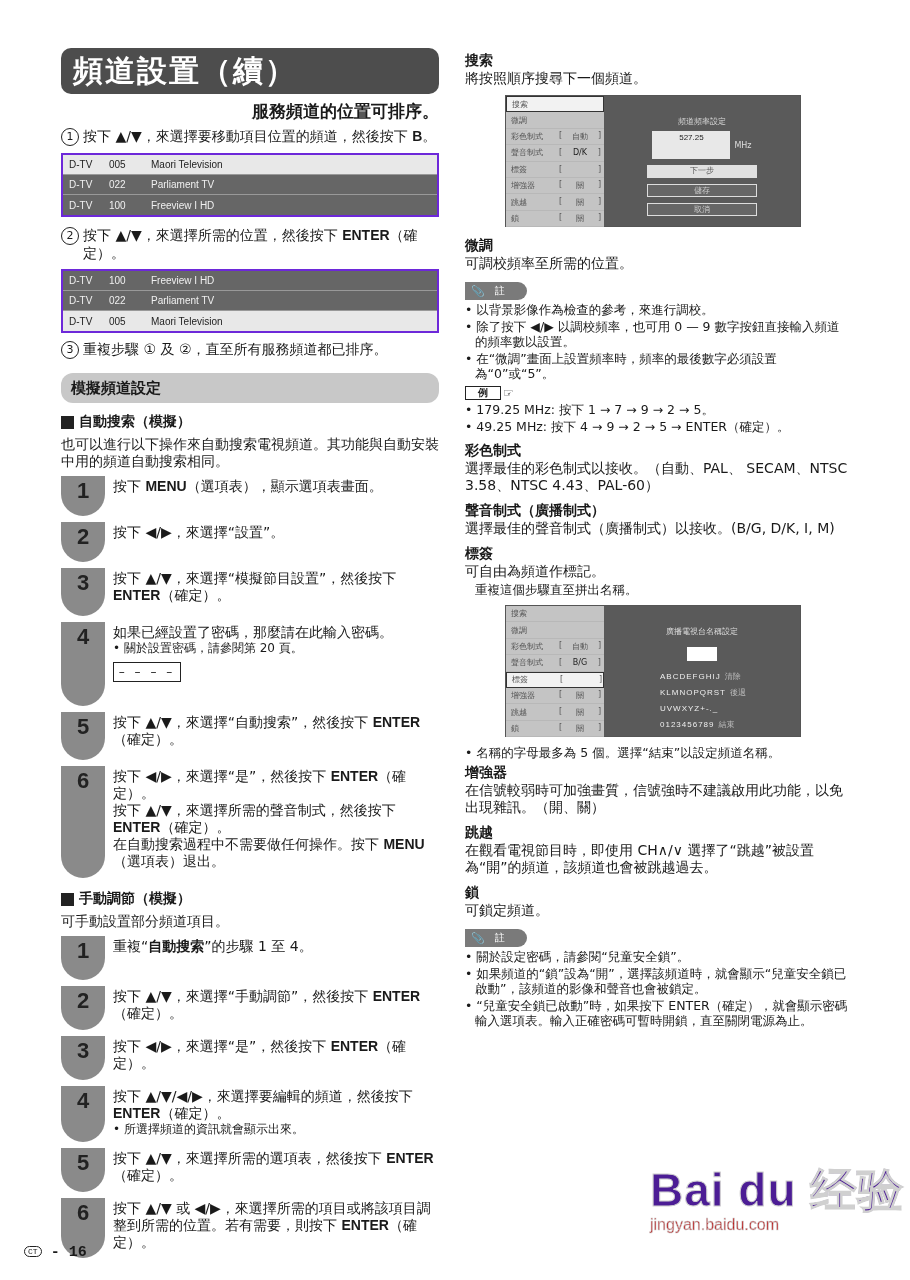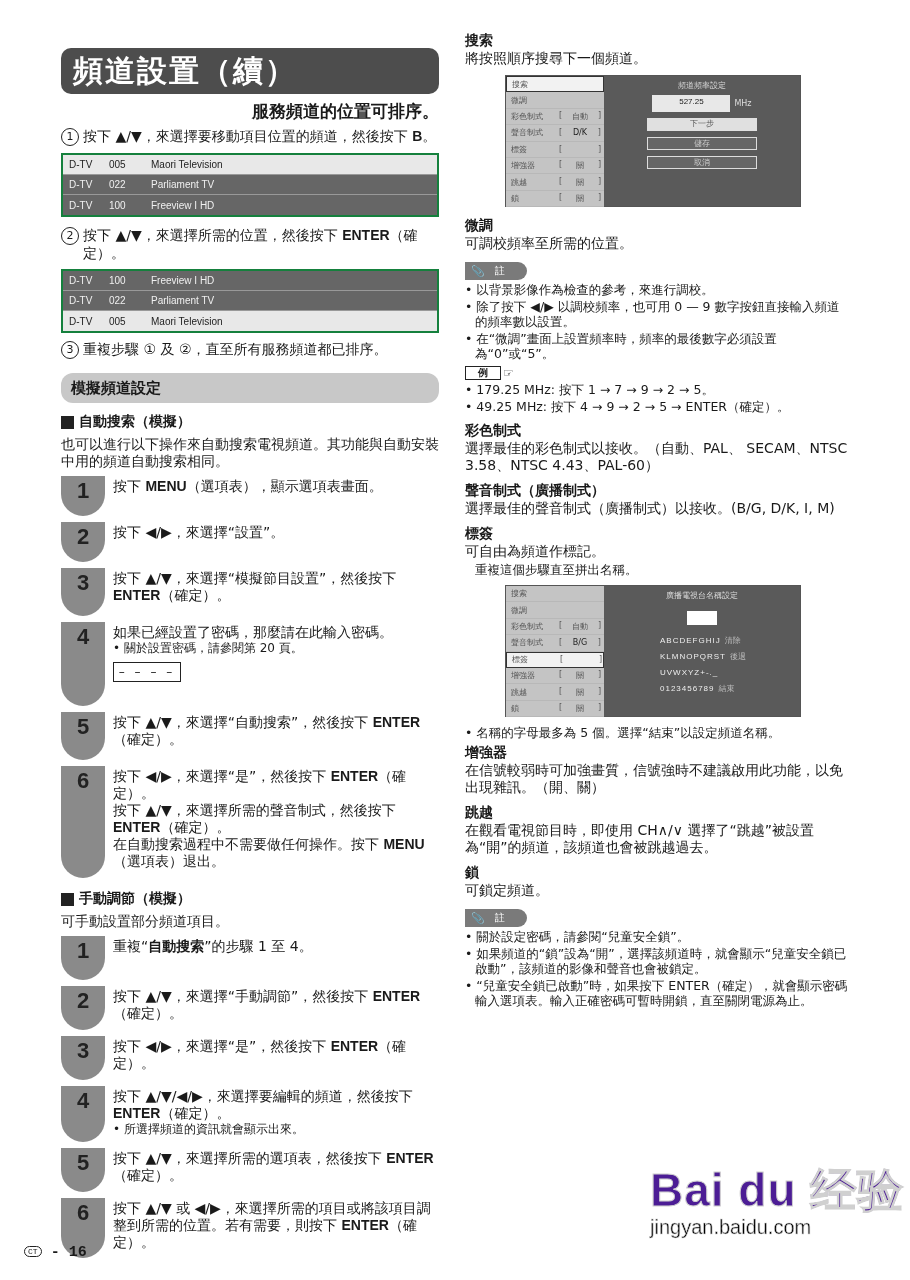--- a/index.html
+++ b/index.html
@@ -1,32 +1,32 @@
 <!DOCTYPE html>
 <html><head>
 <meta charset="utf-8">
 <style>
   * { box-sizing: border-box; margin: 0; padding: 0; }
   body {
     width: 910px; height: 1280px; background: #ffffff; position: relative;
     font-family: "DejaVu Sans", sans-serif; color: #1a1a1a; overflow: hidden;
   }
   .col-left { position: absolute; left: 61px; top: 48px; width: 378px; }
-  .col-right { position: absolute; left: 465px; top: 32px; width: 385px; }
+  .col-right { position: absolute; left: 465px; top: 52px; width: 385px; }
   .title-bar {
     background: #4d4d4d; color: #fff; border-radius: 10px; height: 46px;
     font-size: 30px; font-weight: bold; padding: 4px 12px; line-height: 38px;
     letter-spacing: 2px;
   }
   .subtitle { font-weight: bold; font-size: 17px; margin-top: 6px; text-align: right; }
   .step-line { font-size: 14px; line-height: 17px; margin-top: 5px; padding-left: 22px; text-indent: -22px; }
   .circ { display: inline-block; width: 18px; height: 18px; border: 1.3px solid #222; border-radius: 50%;
     text-align: center; font-size: 11px; line-height: 15px; text-indent: 0; margin-right: 4px; vertical-align: 1px; }
   b { font-family: "Liberation Sans", sans-serif; font-weight: bold; }
-  .ch-table { border: 2px solid #15803d; margin-top: 7px; }
+  .ch-table { border: 2px solid #6d28d9; margin-top: 7px; }
   .ch-row { height: 20px; display: flex; align-items: center; font-family: "Liberation Sans", sans-serif; font-size: 10px; border-bottom: 1px solid #999; }
   .ch-row:last-child { border-bottom: none; }
   .ch-row.dark { background: #666; color: #f0f0f0; }
   .ch-row.light { background: #e8e8e8; color: #222; }
   .ch-row span:nth-child(1) { width: 46px; padding-left: 6px; }
   .ch-row span:nth-child(2) { width: 42px; }
   .section-bar {
     background: #c8c8c8; border-radius: 12px; height: 30px; margin-top: 14px;
     font-size: 15px; font-weight: bold; padding-left: 10px; line-height: 30px;
   }
@@ -42,38 +42,38 @@
   .page-num { position: absolute; left: 24px; top: 1244px; font-size: 15px; font-weight: bold; font-family: Liberation Mono, monospace; }
   .page-num .ct { display: inline-block; border: 1px solid #222; border-radius: 8px; font-size: 8px; padding: 0 3px; font-weight: normal; vertical-align: 2px; }
   .r-head { font-size: 14px; font-weight: bold; margin-top: 8px; }
   .r-text { font-size: 14px; line-height: 17px; }
   .osd { margin-left: 40px; width: 296px; height: 132px; display: flex; margin-top: 8px; border: 1px solid #555; }
   .osd-left { width: 98px; background: #c4c4c4; font-size: 8px; color: #555; }
   .osd-row { height: 16.4px; display: flex; align-items: center; padding-left: 5px; border-bottom: 1px solid #b8b8b8; }
   .osd-row.sel { background: #f2f2f2; border: 1px solid #333; }
   .osd-row .lab { width: 48px; }
   .osd-row .val { width: 42px; display: flex; justify-content: space-between; }
-  .osd-right { flex: 1; background: #5a5a5a; color: #ddd; font-size: 8px; text-align: center; padding-top: 4px; }
+  .osd-right { flex: 1; background: #5a5a5a; color: #ddd; font-size: 8px; text-align: center; padding-top: 20px; }
   .osd-freq { display: flex; justify-content: center; align-items: center; margin-top: 4px; }
-  .freq-box { width: 78px; height: 17px; background: #e8e8e8; color: #222; font-family: "Liberation Sans", sans-serif; font-size: 8px; line-height: 13px; margin-right: 4px; }
+  .freq-box { width: 78px; height: 28px; background: #e8e8e8; color: #222; font-family: "Liberation Sans", sans-serif; font-size: 8px; line-height: 13px; margin-right: 4px; }
   .osd-btn { width: 110px; height: 13px; margin: 6px auto 0; line-height: 12px; font-size: 8px; }
   .osd-btn.light { background: #e0e0e0; color: #555; }
   .osd-btn.dark { background: #666; color: #ccc; border: 1px solid #ddd; }
   .name-box { width: 30px; height: 14px; background: #fff; margin: 10px auto 8px; }
   .char-row { font-family: "Liberation Sans", sans-serif; font-size: 8px; letter-spacing: 1px; height: 16px; line-height: 16px; color: #eee; text-align: left; padding-left: 56px; }
   .char-row .ex { color: #bbb; margin-left: 4px; letter-spacing: 0; }
   .note-tag { display: inline-flex; align-items: center; background: #7a7a7a; color: #fff; border-radius: 0 12px 12px 0; width: 62px; height: 18px; font-size: 10px; padding-left: 6px; margin-top: 10px; }
   .note-tag .clip { margin-right: 10px; font-size: 11px; }
   .bullet { font-size: 12.5px; line-height: 15px; padding-left: 10px; text-indent: -10px; margin-top: 2px; }
   .example-tag { display: inline-flex; align-items: center; margin-top: 4px; }
   .ex-box { border: 1.3px solid #222; font-size: 10px; font-weight: bold; width: 36px; text-align: center; height: 14px; line-height: 12px; }
   .hand { font-size: 12px; margin-left: 2px; }
   .watermark { position: absolute; left: 650px; top: 1160px; color: #e5e5e5; font-family: "Liberation Sans", sans-serif; }
   .watermark .wm-main { font-size: 46px; font-weight: bold; letter-spacing: 1px; -webkit-text-stroke: 1px #d0d0d0; color: #4c1d95; }
-  .watermark .wm-url { font-size: 20px; -webkit-text-stroke: 0.6px #d0d0d0; color: #000000; margin-top: -6px; }
+  .watermark .wm-url { font-size: 16px; -webkit-text-stroke: 0.6px #d0d0d0; color: #b91c1c; margin-top: -6px; }
 </style>
 </head>
 <body>
 
 <div class="col-left">
   <div class="title-bar">頻道設置（續）</div>
   <div class="subtitle">服務頻道的位置可排序。</div>
 
   <div class="step-line"><span class="circ">1</span><span>按下 ▲/▼，來選擇要移動項目位置的頻道，然後按下 </span><b>B</b><span>。</span></div>
 

